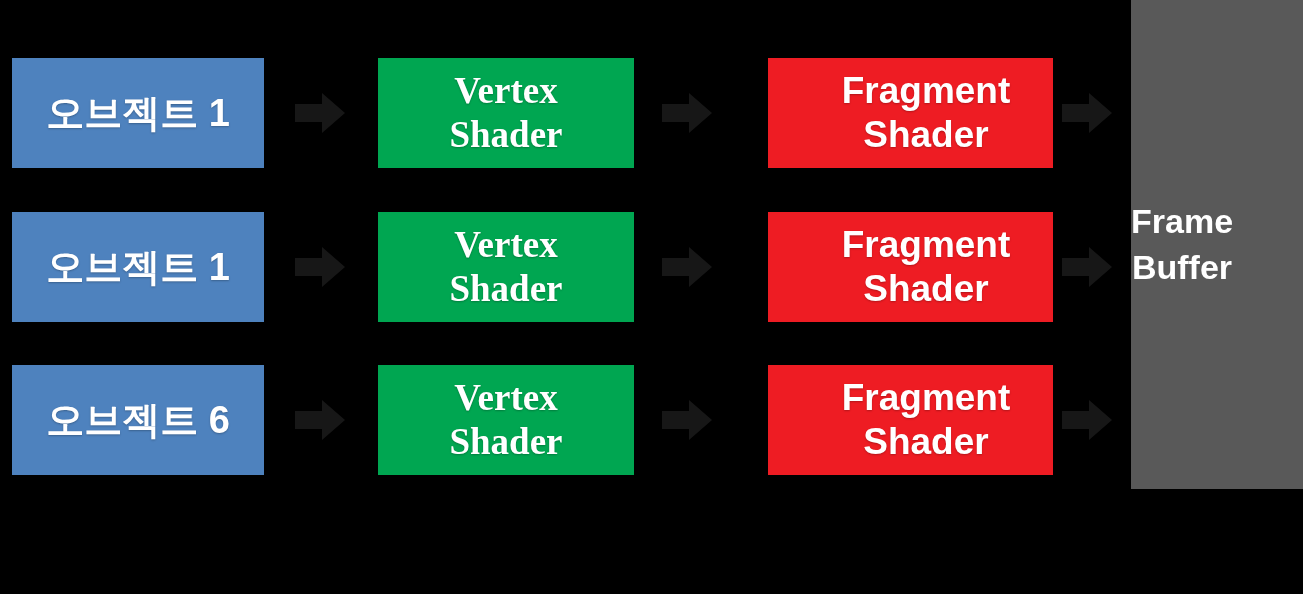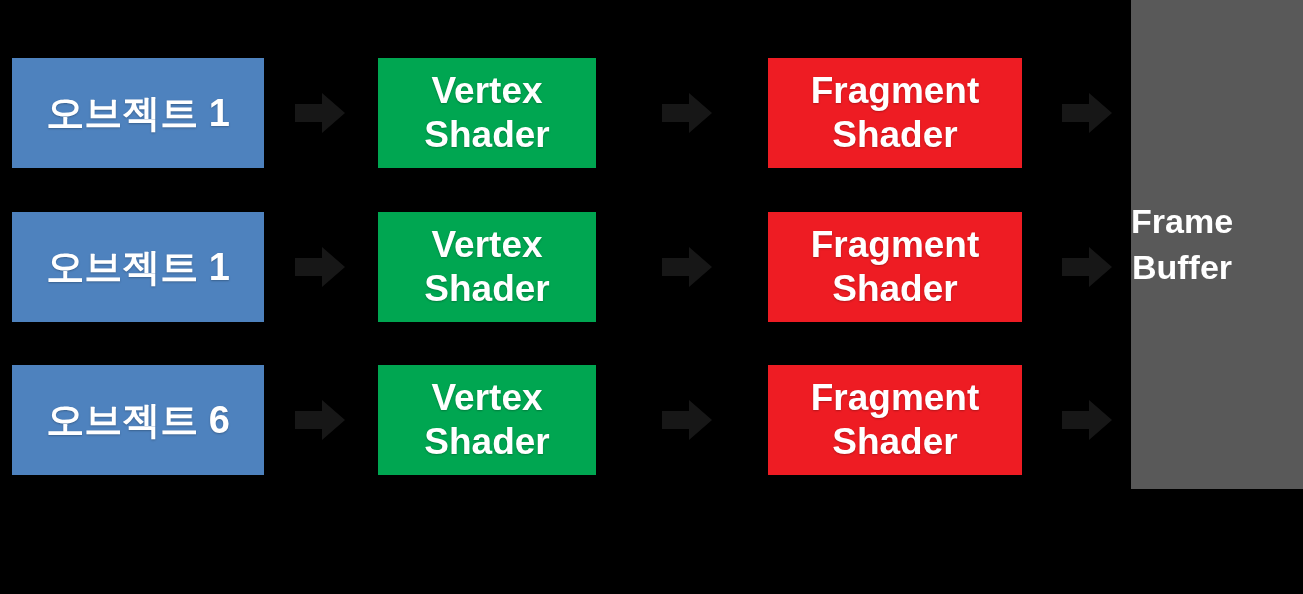--- a/index.html
+++ b/index.html
@@ -57,30 +57,32 @@
     text-shadow: 0 1px 2px rgba(0,0,0,0.25);
   }
   .object-box {
     left: 0;
     width: 252px;
     background: var(--object-box, #4E82BE);
     font-size: 38px;
   }
   .vertex-box {
     left: 366px;
-    width: 218px;
+    width: 256px;
     background: var(--vertex-shader-box, #00A651);
     font-size: 37px;
+    font-family: Liberation Serif, serif;
   }
   .vertex-box .label, .fragment-box .label { line-height: 1.2; }
   .fragment-box {
     left: 756px;
     width: 254px;
     background: var(--fragment-shader-box, #EE1C23);
     font-size: 37px;
+    padding-left: 31px;
   }
   .arrow {
     position: absolute;
     top: 35px;
     width: 50px;
     height: 40px;
     color: var(--arrow, #171717);
   }
   .arrow-1 { left: 283px; }
   .arrow-2 { left: 650px; }

